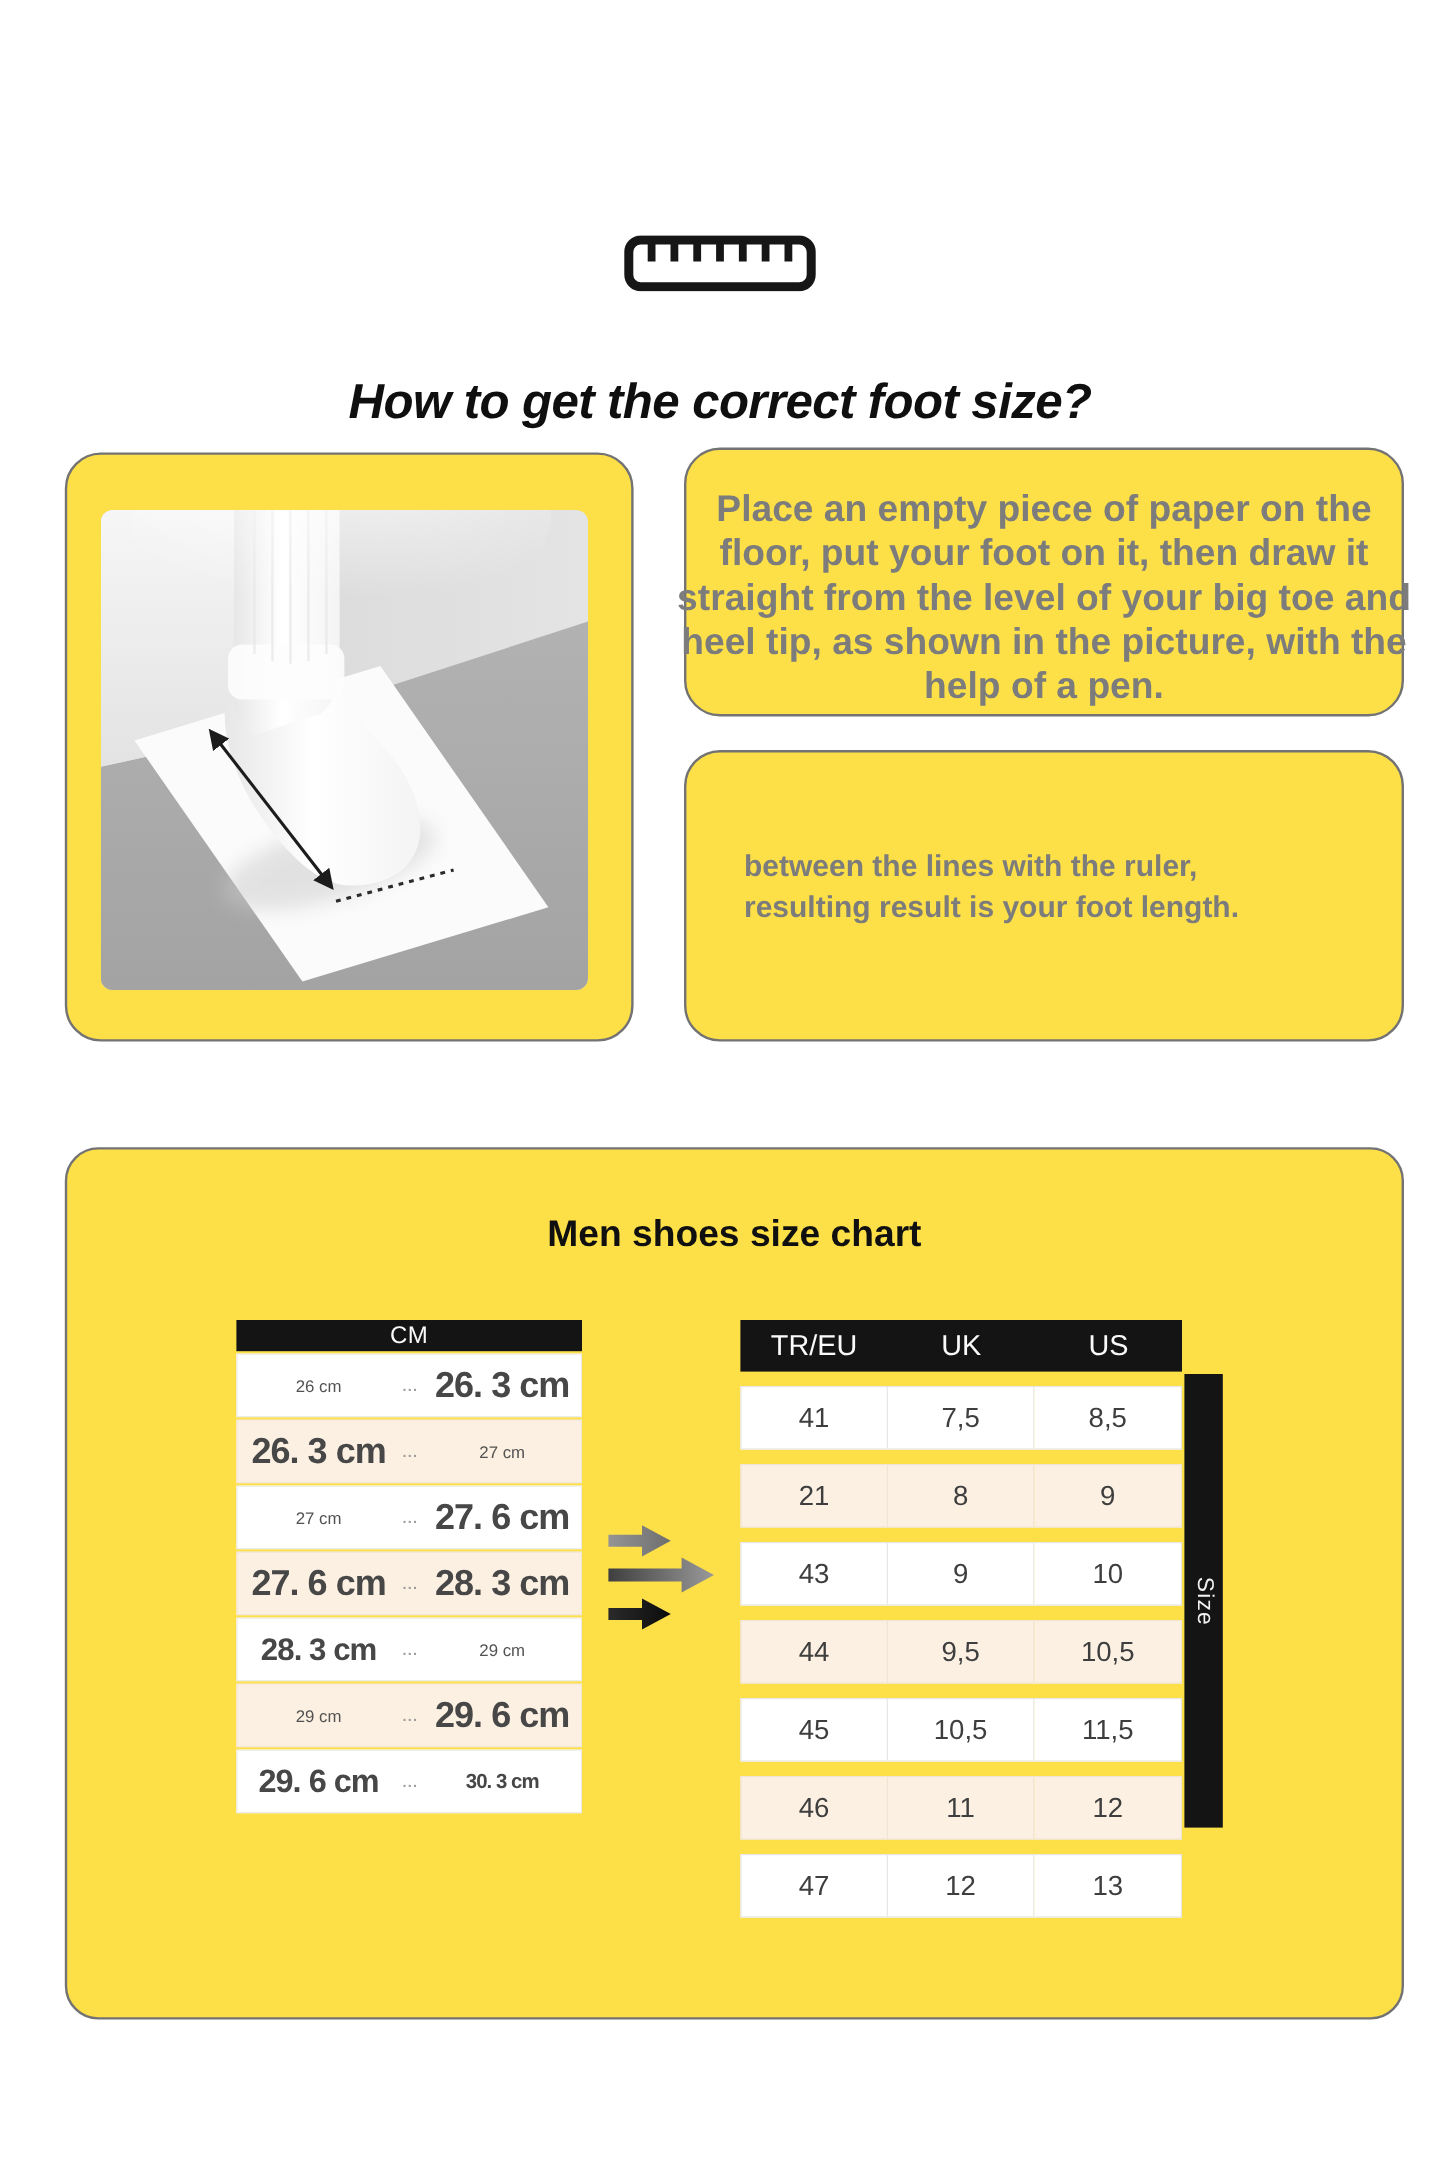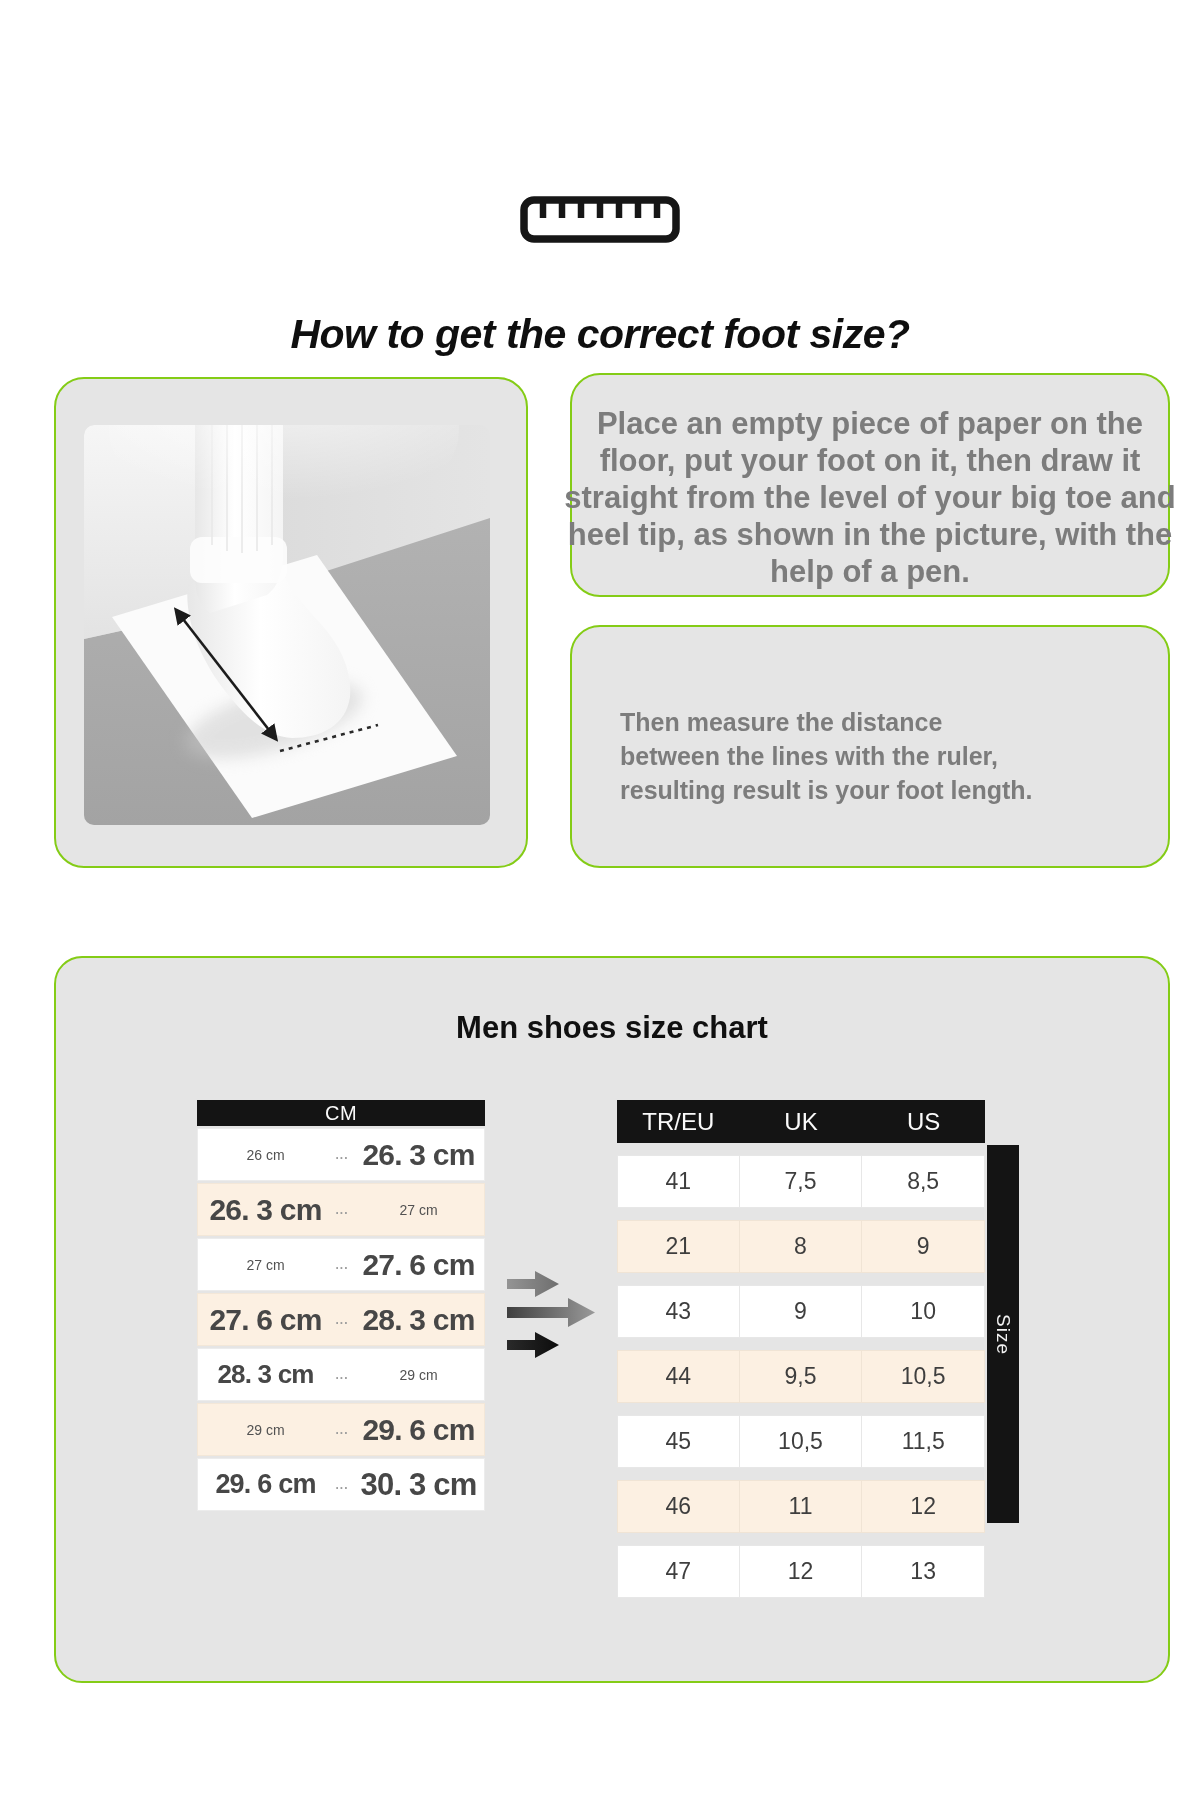--- a/index.html
+++ b/index.html
@@ -8,21 +8,21 @@
     position:relative; width:1200px; height:1800px; margin:0 auto;
     background:#ffffff; font-family:"Liberation Sans", sans-serif; overflow:hidden;
   }
   
   .ruler-wrap { position:absolute; top:196px; left:0; width:100%; display:flex; justify-content:center; }
   .page-title {
     position:absolute; top:311px; left:0; width:100%; text-align:center;
     font-size:41px; font-weight:bold; color:#0f0f0f; letter-spacing:-0.5px;font-style:italic;
   }
   
-  .card { position:absolute; background:#e5e5e5; border:2px solid #84cc16; border-radius:30px; }
+  .card { position:absolute; background:#fde047; border:2px solid #737373; border-radius:30px; }
   .photo-card { left:54px; top:377px; width:474px; height:491px; }
   .photo { position:absolute; left:28px; top:46px; width:406px; height:400px; border-radius:10px; overflow:hidden; }
   .photo svg { display:block; }
 
   .step1-card { left:570px; top:373px; width:600px; height:224px; overflow:visible; }
   .step1-text { position:absolute; top:30px; left:50%; transform:translateX(-50%); width:720px; text-align:center; }
   .step1-text .ln { white-space:nowrap; font-size:31px; font-weight:bold; color:#7c7c7c; line-height:37px; }
 
   .step2-card { left:570px; top:625px; width:600px; height:243px; }
   .step2-text { position:absolute; top:78px; left:48px; }
@@ -167,21 +167,20 @@
       <div class="ln">Place an empty piece of paper on the</div>
       <div class="ln">floor, put your foot on it, then draw it</div>
       <div class="ln">straight from the level of your big toe and</div>
       <div class="ln">heel tip, as shown in the picture, with the</div>
       <div class="ln">help of a pen.</div>
     </div>
   </div>
 
   <div class="card step2-card">
     <div class="step2-text">
-      <div class="ln">Then measure the distance</div>
       <div class="ln">between the lines with the ruler,</div>
       <div class="ln">resulting result is your foot length.</div>
     </div>
   </div>
 
   <div class="card chart-card">
     <h2 class="chart-title">Men shoes size chart</h2>
 
     <div class="cm-table">
       <div class="t-head">CM</div>
@@ -212,21 +211,21 @@
         <span class="v small">29 cm</span>
       </div>
       <div class="cm-row alt">
         <span class="v small">29 cm</span>
         <span class="dots">...</span>
         <span class="v big">29. 6 cm</span>
       </div>
       <div class="cm-row">
         <span class="v big" style="font-size:27px">29. 6 cm</span>
         <span class="dots">...</span>
-        <span class="v big" style="font-size:31px">30. 3 cm</span>
+        <span class="v big" style="font-size:17px">30. 3 cm</span>
       </div>
     </div>
 
     <div class="arrows-wrap">
       <svg width="110" height="100" viewBox="0 0 110 100">
         <defs>
           <linearGradient id="g1" x1="0" y1="0" x2="1" y2="0">
             <stop offset="0" stop-color="#949494"></stop>
               <stop offset="1" stop-color="#6e6e6e"></stop>
           </linearGradient>

